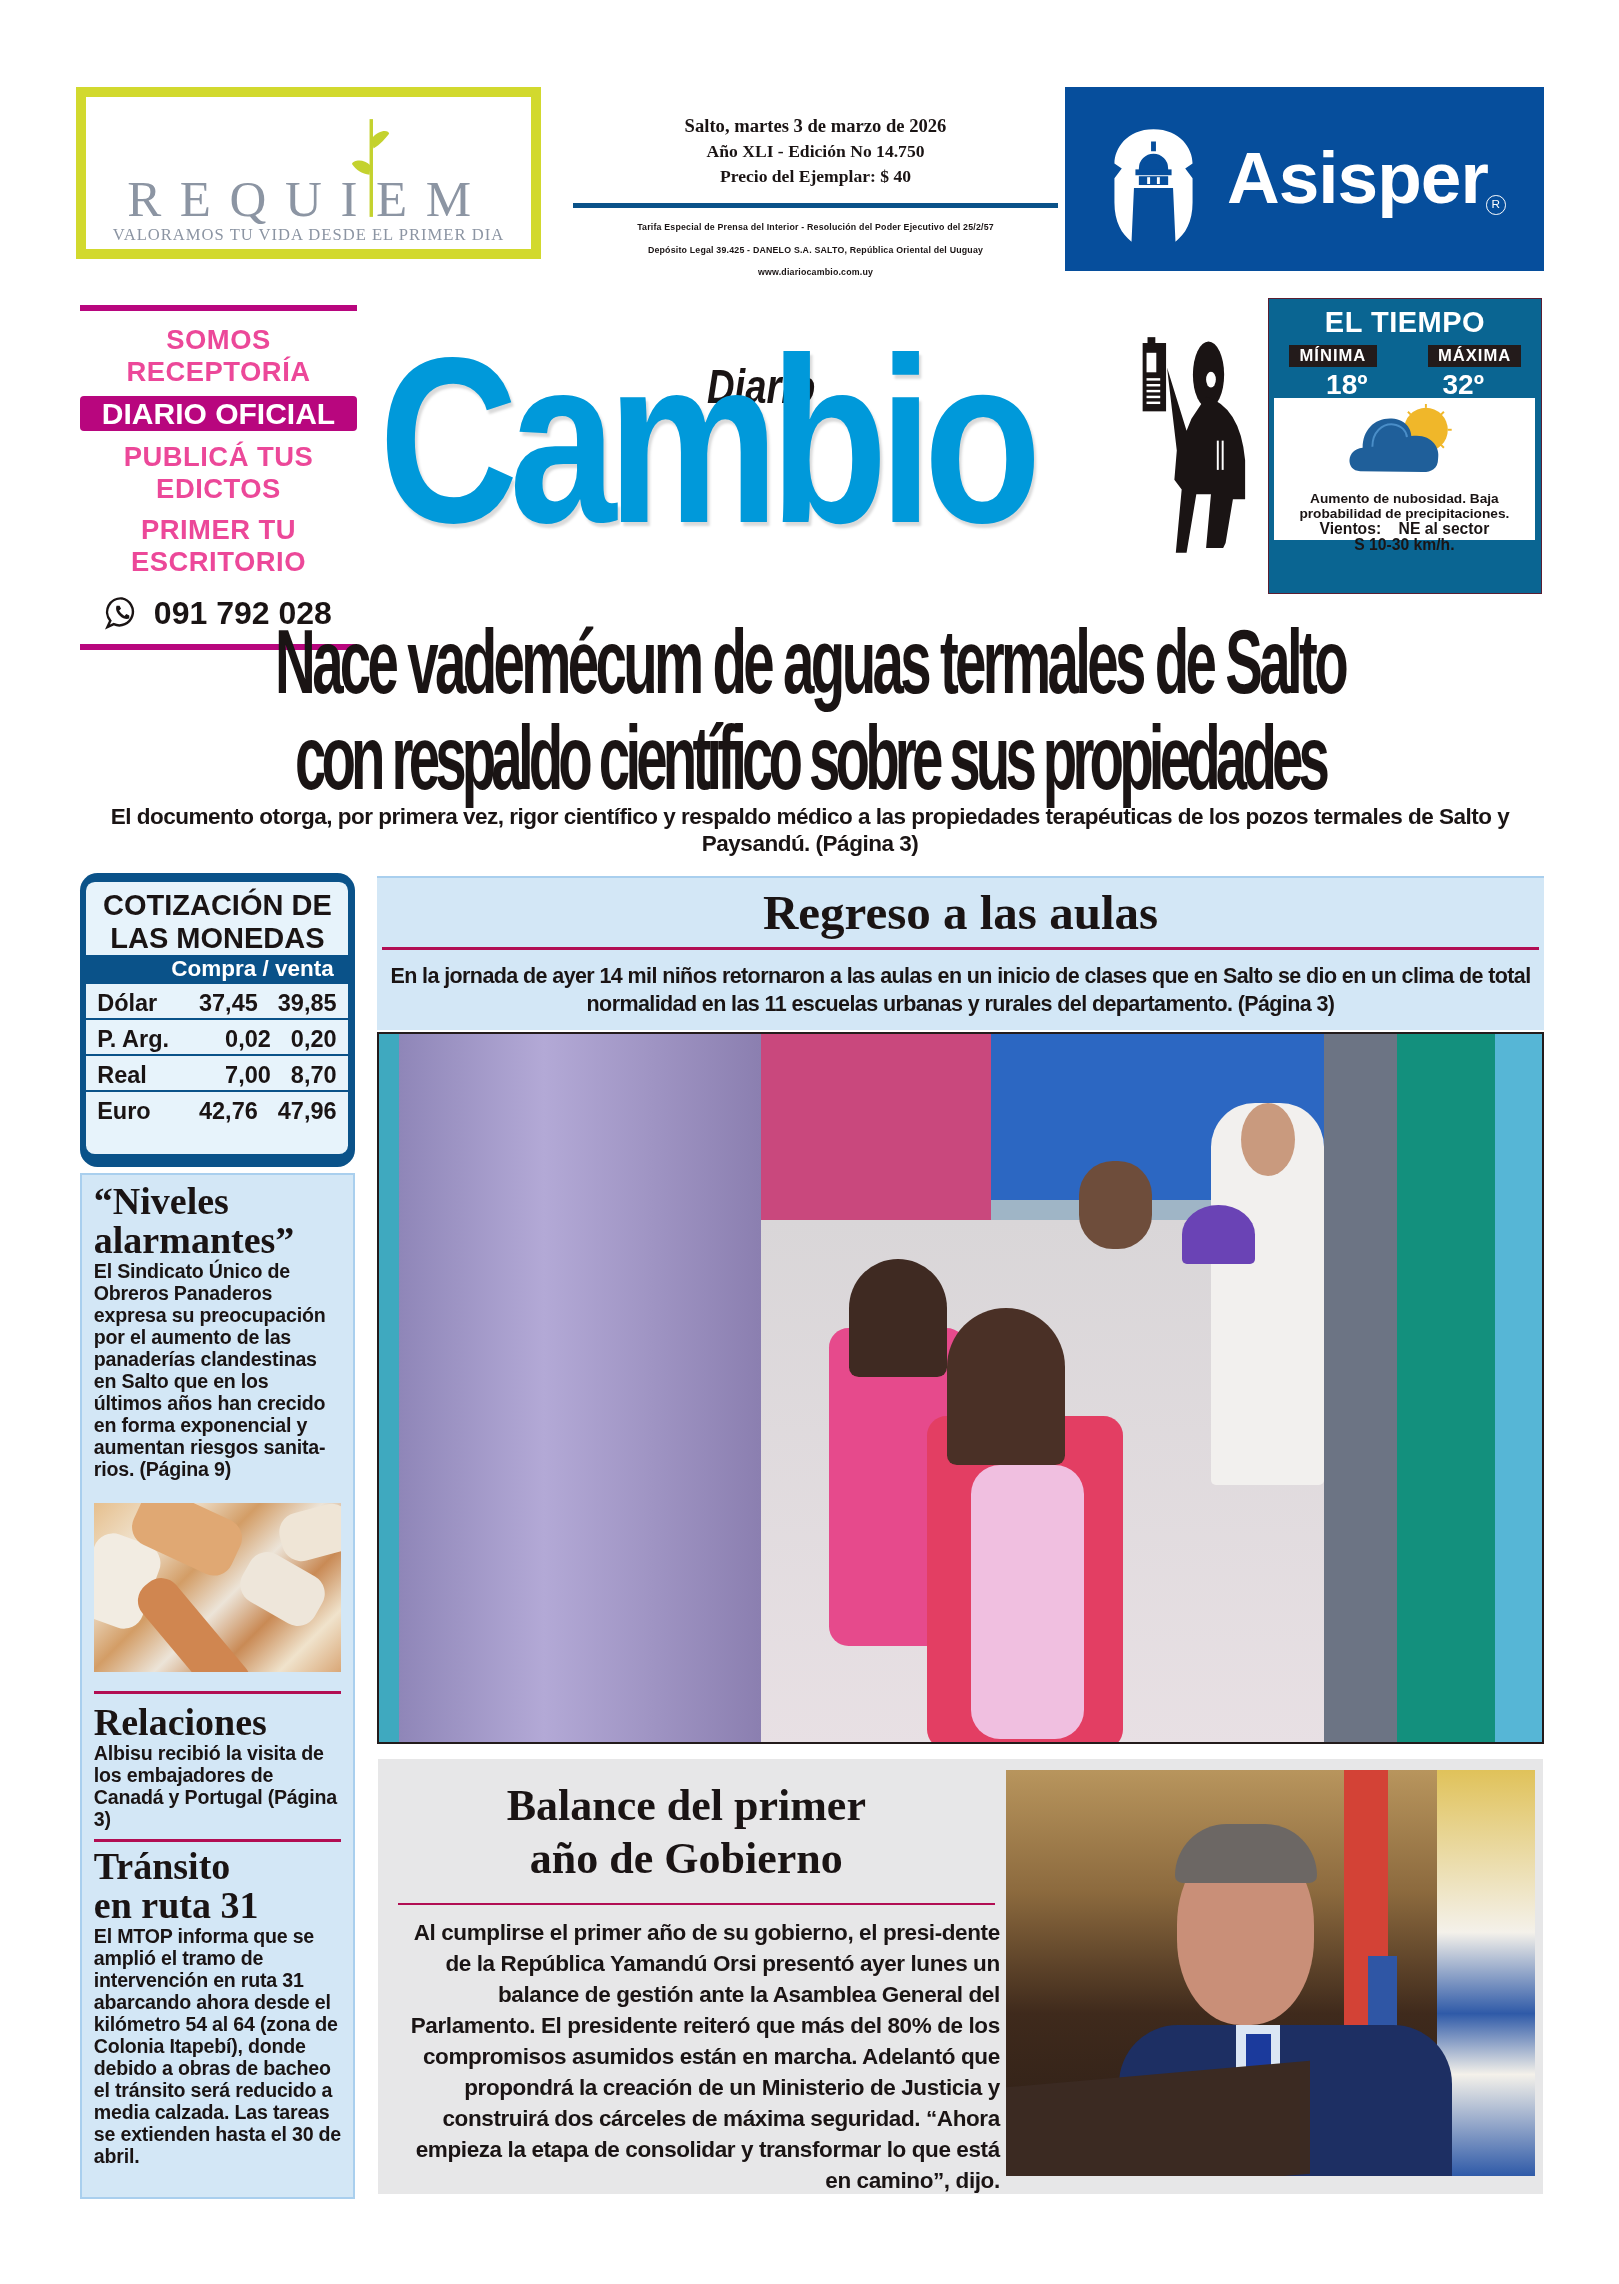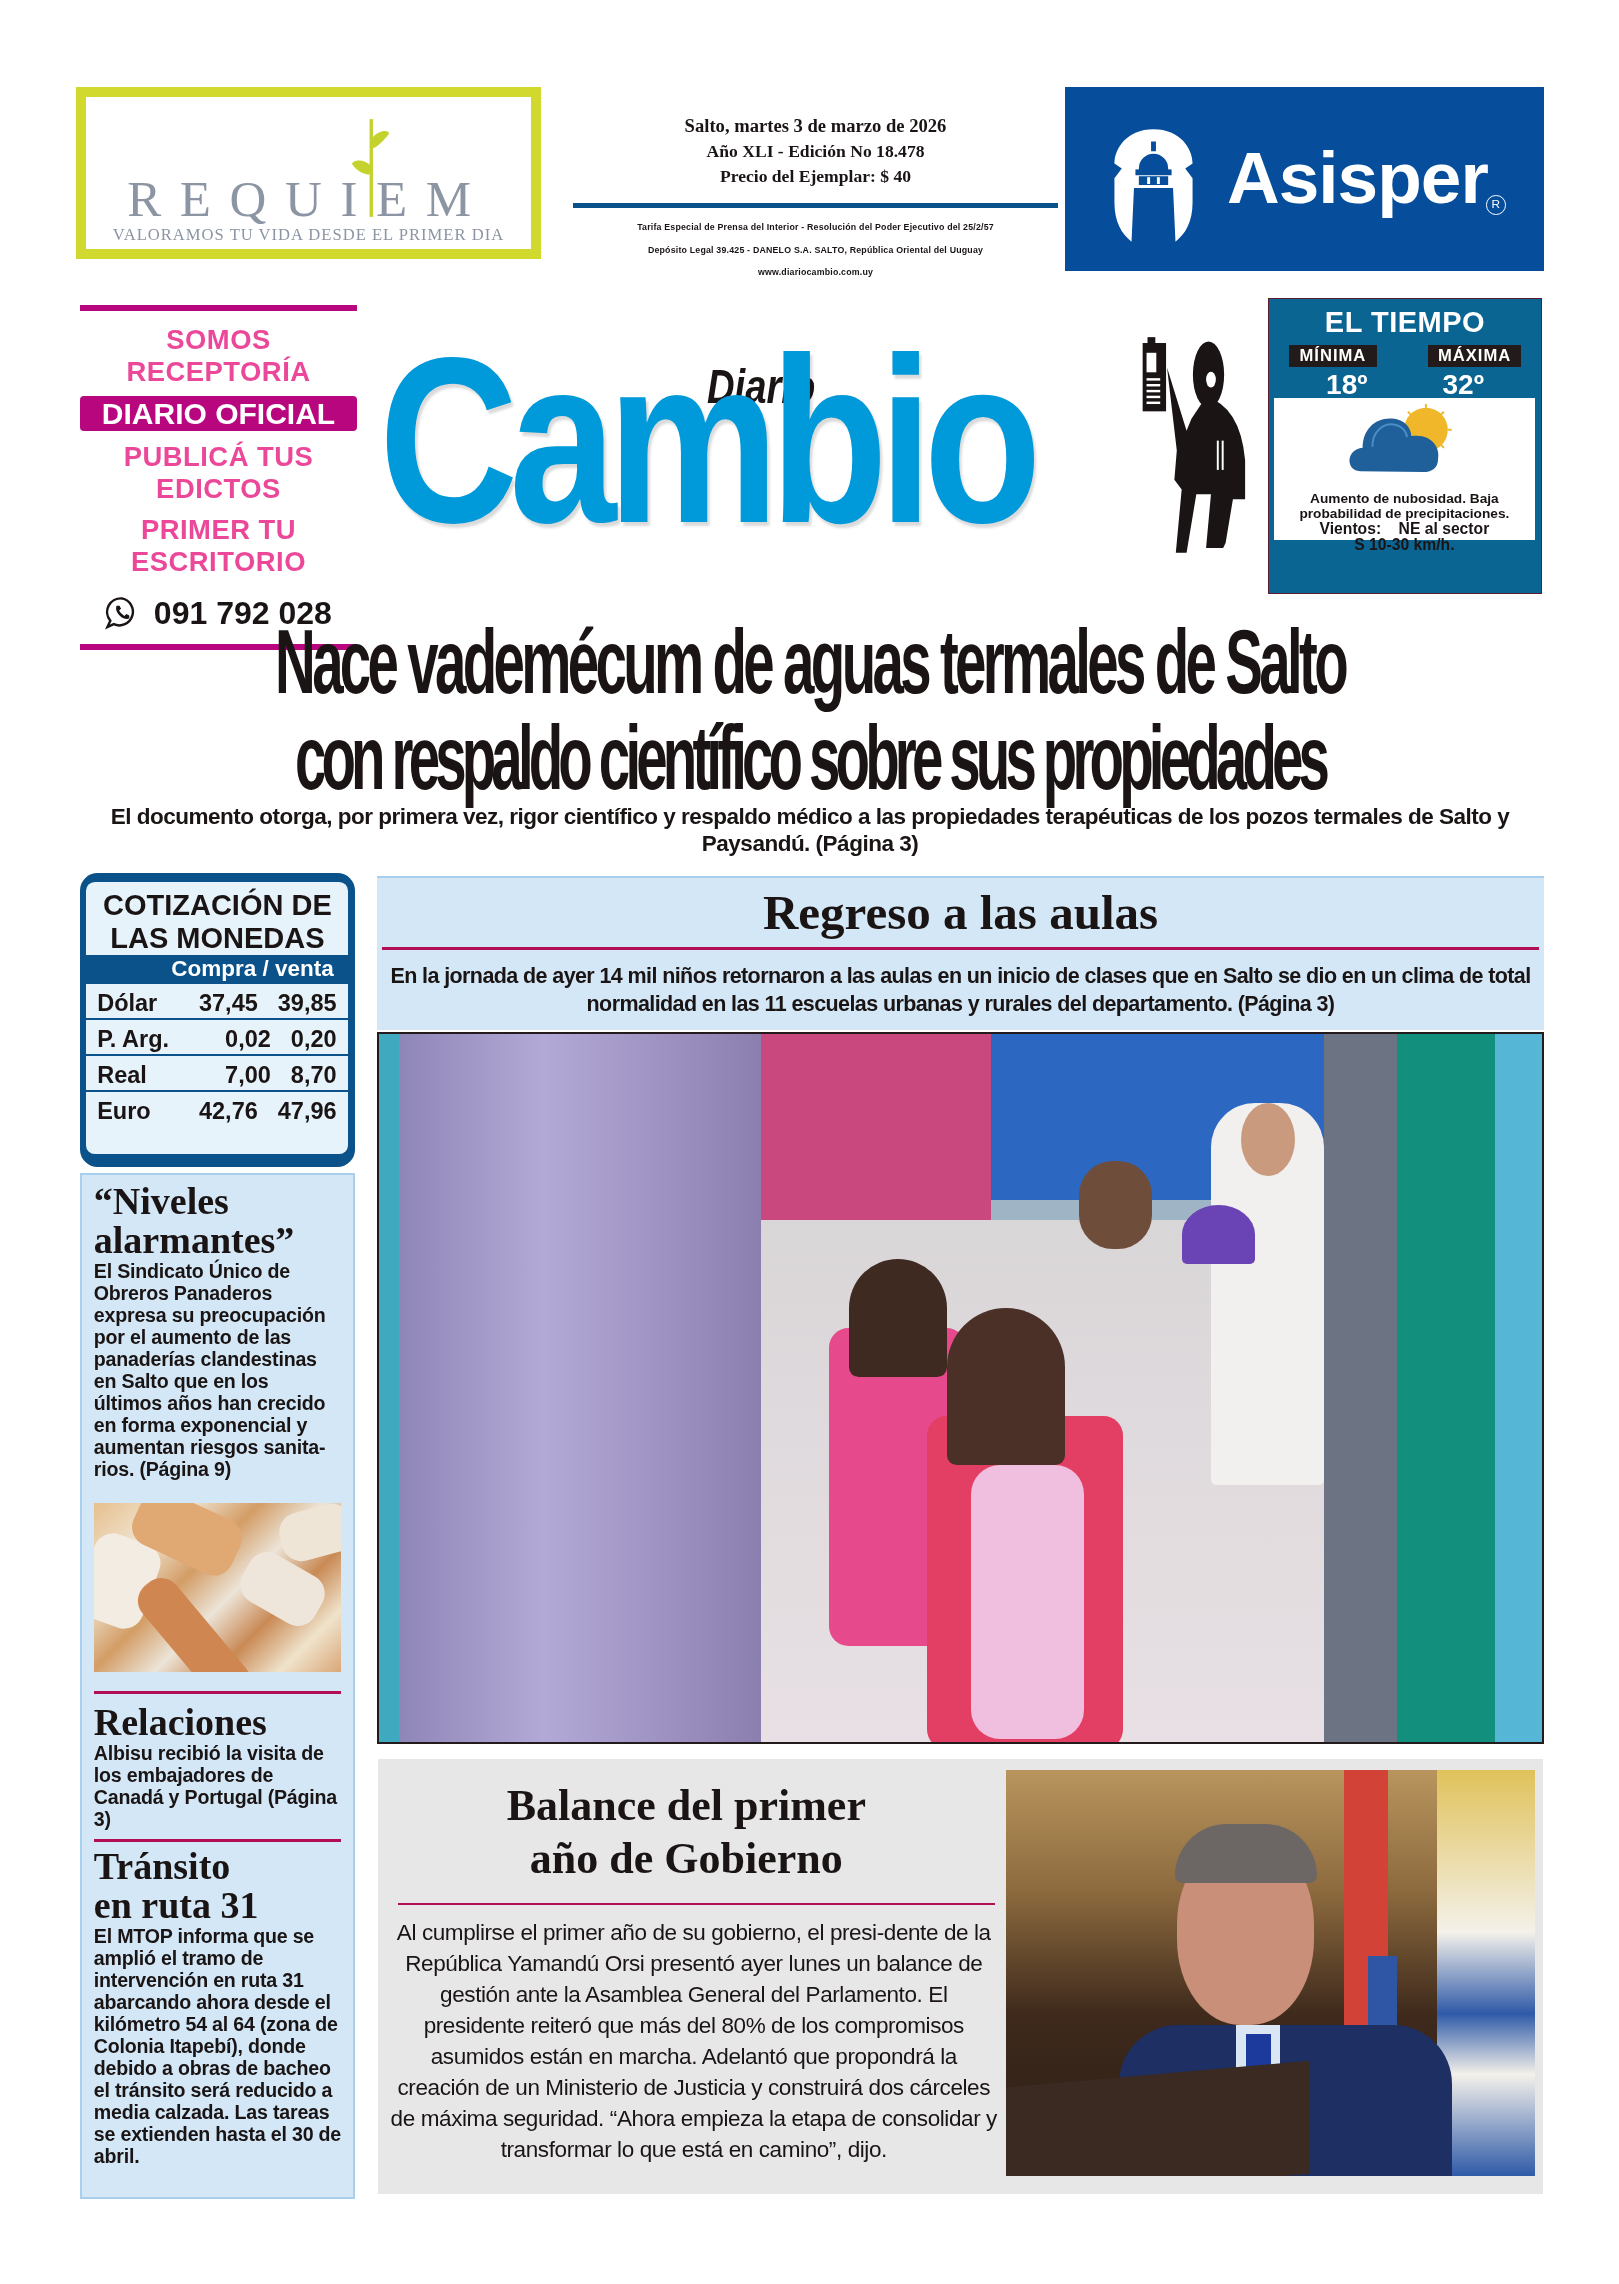--- a/index.html
+++ b/index.html
@@ -79,39 +79,39 @@
   #regreso .band { position:absolute; left:0; top:0; width:1167px; height:152px; background:#d3e7f6; border-top:2px solid #a9cfee; }
   #regreso .title { position:absolute; left:0; right:0; top:4.9px; text-align:center; font-family:"Liberation Serif", serif; font-weight:bold; font-size:49px; line-height:59px; }
   #regreso .rule { position:absolute; left:4.9px; right:4.9px; top:69px; height:2.9px; background:#b20e53; }
   #regreso .deck { position:absolute; left:9.8px; right:9.8px; top:84px; text-align:center; font-weight:bold; font-size:21.5px; line-height:28px; letter-spacing:-0.6px; }
   #regreso .photo { position:absolute; left:0; top:156px; width:1167px; height:712px; border:2px solid #231b1b; box-sizing:border-box; overflow:hidden; background:#9fb5c6; }
 
   
   #balance { left:378px; top:1759px; width:1165px; height:435px; background:#e7e7e8; }
   #balance .title { position:absolute; left:9.8px; width:597px; top:19.6px; text-align:center; font-family:"Liberation Serif", serif; font-weight:bold; font-size:44px; line-height:53px; }
   #balance .rule { position:absolute; left:19.6px; width:597px; top:144px; height:2.4px; background:#b20e53; }
-  #balance .body { position:absolute; left:9.8px; width:612px; top:158px; text-align:center; font-weight:normal; font-size:22.5px; line-height:31px; letter-spacing:-0.4px; }
+  #balance .body { position:absolute; left:9.8px; width:612px; top:158px; text-align:right; font-weight:bold; font-size:22.5px; line-height:31px; letter-spacing:-0.4px; }
   #balance .photo { position:absolute; left:628px; top:10.8px; width:529px; height:406px; overflow:hidden; background:#5a3b22; }
 </style>
 </head>
 <body>
 
 <div id="requiem" class="abs">
   <svg class="sprout" width="44" height="98" viewBox="0 0 90 200">
     <rect x="40" y="0" width="7" height="200" fill="#c4d22e"></rect>
     <path d="M44 40 C60 20,80 22,80 30 C72 40,62 52,48 60 Z" fill="#c4d22e"></path>
     <path d="M42 95 C28 80,6 84,4 92 C12 104,24 112,40 114 Z" fill="#c4d22e"></path>
   </svg>
   <div class="word">REQUIEM</div>
   <div class="tag">VALORAMOS TU VIDA DESDE EL PRIMER DIA</div>
 </div>
 
 <div id="info" class="abs">
   <div class="l1">Salto, martes 3 de marzo de 2026</div>
-  <div class="l2">Año XLI - Edición No 18.478</div>
+  <div class="l2">Año XLI - Edición No 14.750</div>
   <div class="l2">Precio del Ejemplar: $ 40</div>
   <div class="rule"></div>
   <div class="s">Tarifa Especial de Prensa del Interior - Resolución del Poder Ejecutivo del 25/2/57</div>
   <div class="s">Depósito Legal 39.425 - DANELO S.A. SALTO, República Oriental del Uuguay</div>
   <div class="s">www.diariocambio.com.uy</div>
 </div>
 
 <div id="asisper" class="abs">
   <svg class="mark" width="83" height="113" viewBox="0 0 170 230">
     <path d="M85 0 C140 0,165 40,165 70 L150 80 L165 100 L165 150 C165 190,150 215,130 230 L125 120 L45 120 L40 230 C20 215,5 190,5 150 L5 100 L20 80 L5 70 C5 40,30 0,85 0 Z" fill="#fff"></path>

